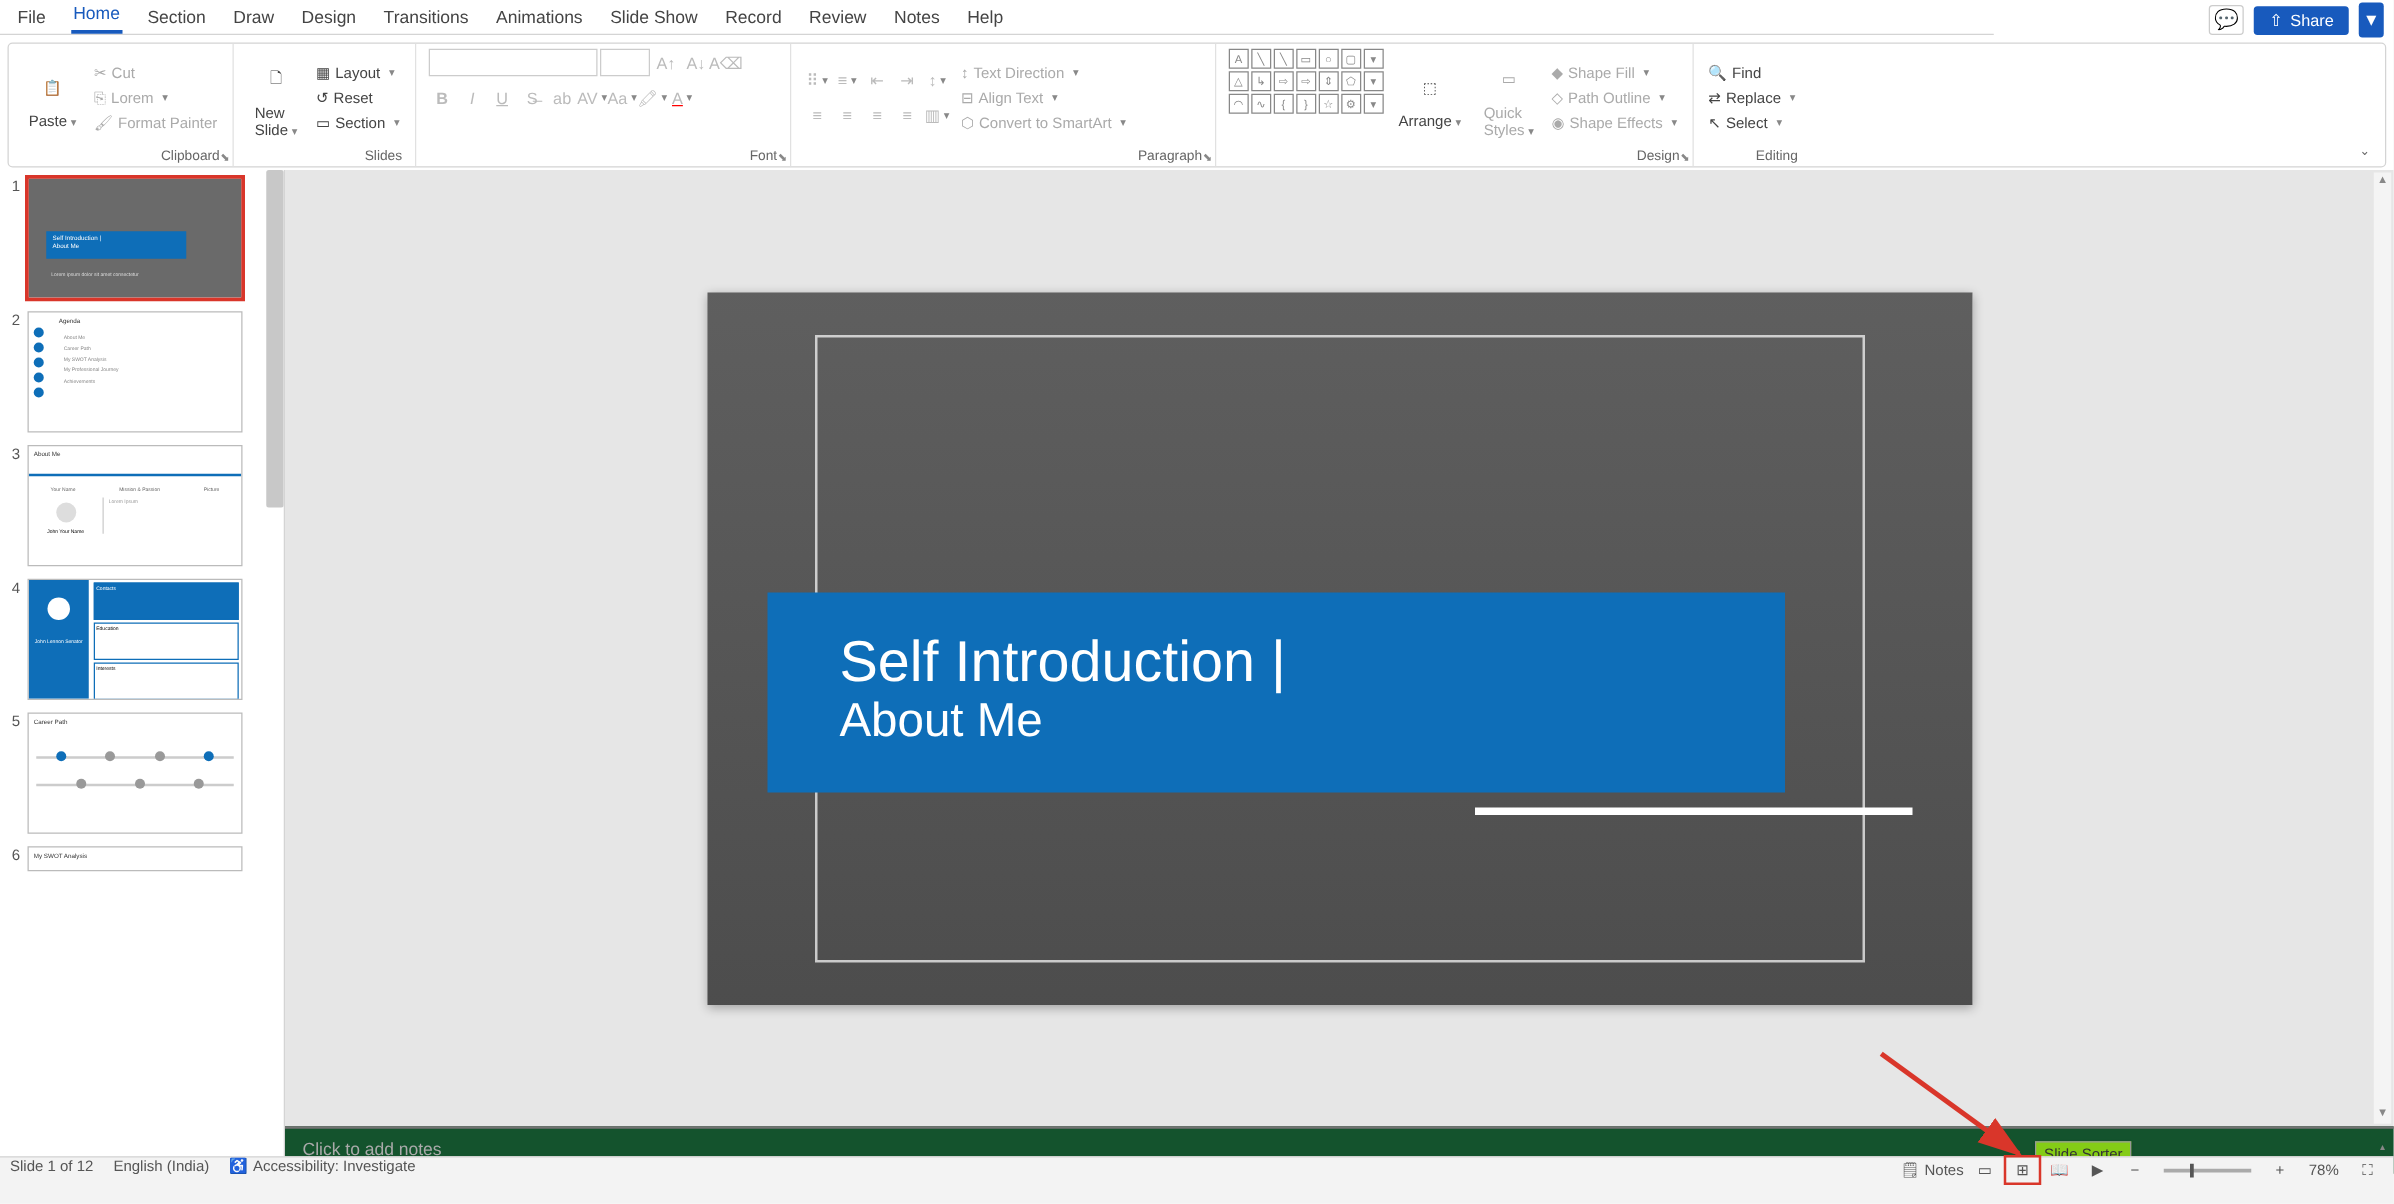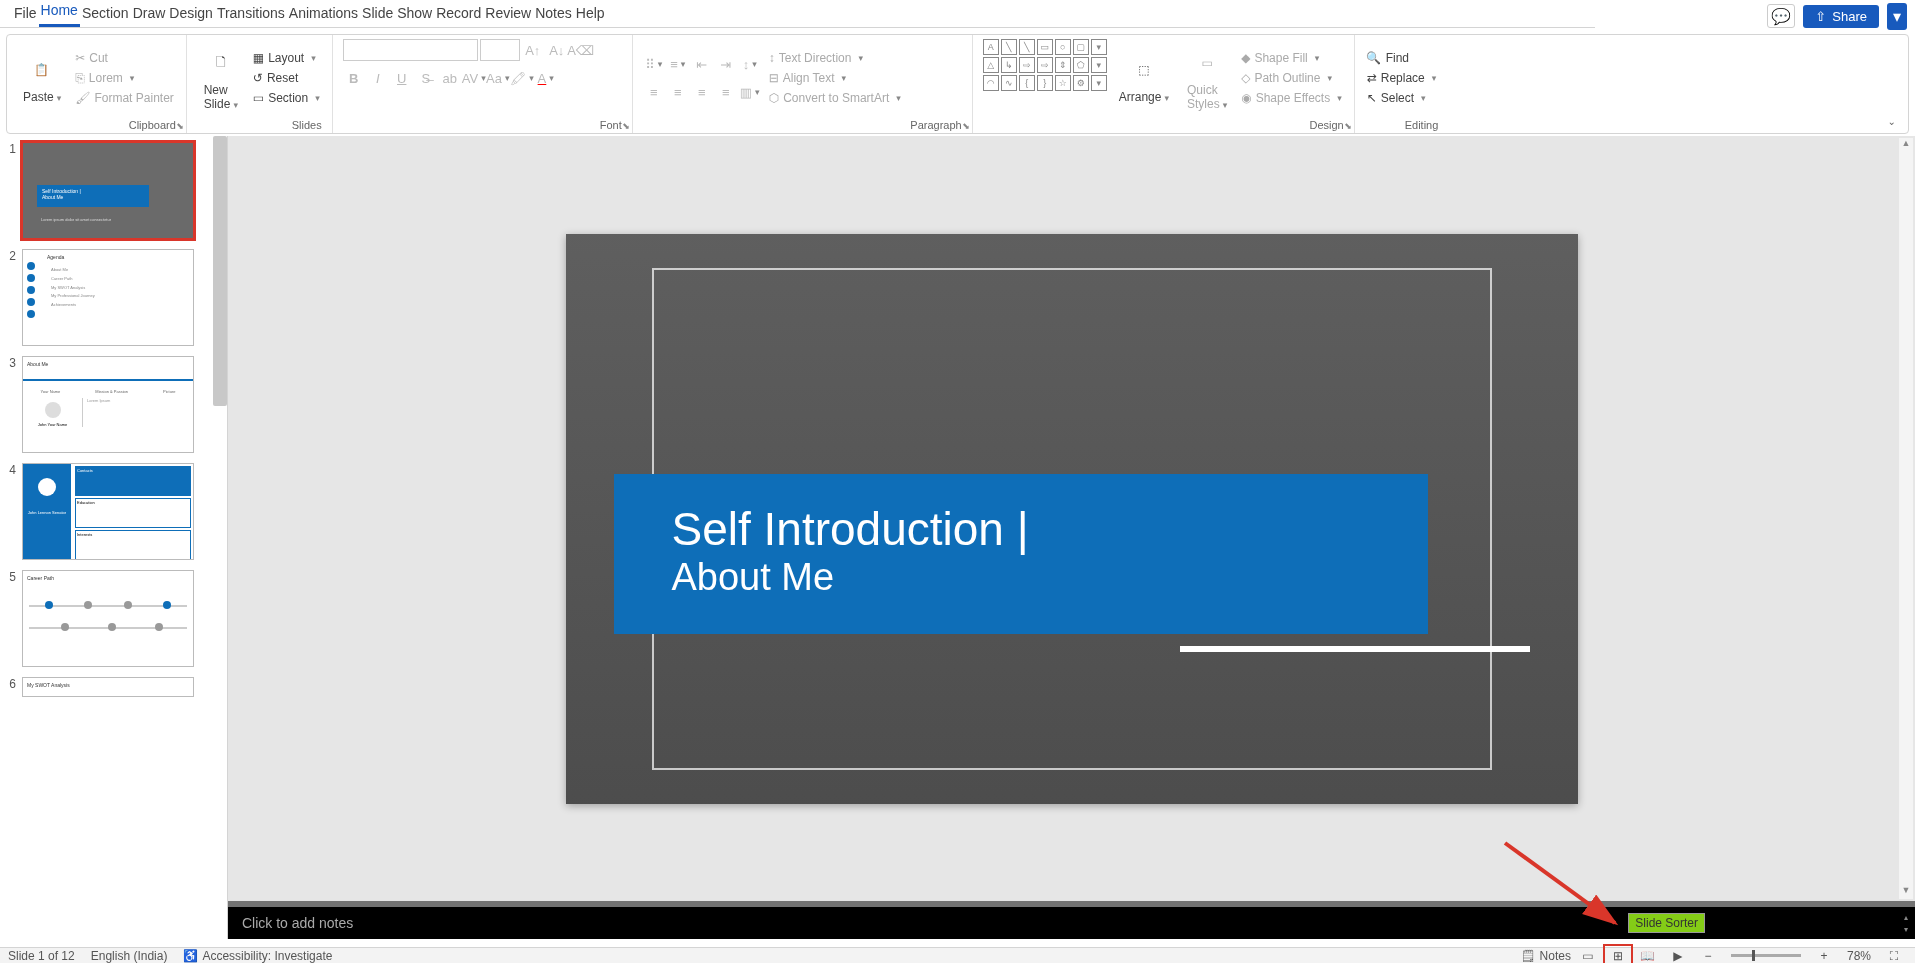--- a/index.html
+++ b/index.html
@@ -5,21 +5,21 @@
 * { margin: 0; padding: 0; box-sizing: border-box; font-family: 'Segoe UI', Arial, sans-serif; }
 body { background: #fff; overflow: hidden; width: 1915px; height: 963px; position: relative; }
 
 
 .titlebar { height: 32px; display: flex; justify-content: flex-end; align-items: center; padding: 0 8px; gap: 8px; }
 .comment-btn { width: 28px; height: 24px; border: 1px solid #ccc; border-radius: 3px; display: flex; align-items: center; justify-content: center; cursor: pointer; }
 .share-btn { background: #185abd; color: #fff; padding: 4px 12px; border-radius: 3px; display: flex; align-items: center; gap: 6px; font-size: 13px; cursor: pointer; }
 .share-dd { background: #185abd; color: #fff; padding: 4px 6px; border-radius: 3px; cursor: pointer; }
 
 
-.tabs { height: 28px; display: flex; align-items: flex-end; padding: 0 12px; border-bottom: 1px solid #d4d4d4; position: absolute; top: 0; left: 0; right: 320px; }
+.tabs { height: 28px; display: flex; align-items: flex-end; padding: 0 12px; gap: 18px; border-bottom: 1px solid #d4d4d4; position: absolute; top: 0; left: 0; right: 320px; }
 .tab { font-size: 14px; color: #444; padding: 6px 2px; cursor: pointer; }
 .tab.active { color: #185abd; border-bottom: 3px solid #185abd; font-weight: 500; }
 
 
 .ribbon { position: absolute; top: 32px; left: 0; right: 0; height: 100px; border: 1px solid #d4d4d4; border-radius: 4px; margin: 2px 6px; display: flex; background: #fff; }
 .rg { border-right: 1px solid #e1e1e1; padding: 4px 10px 2px; display: flex; flex-direction: column; justify-content: space-between; position: relative; }
 .rg-label { font-size: 11px; color: #666; text-align: right; padding-top: 2px; }
 .rg-content { display: flex; gap: 6px; flex:1; }
 .big-btn { display: flex; flex-direction: column; align-items: center; justify-content: center; font-size: 12px; color: #444; gap: 2px; padding: 2px 6px; cursor: pointer; }
 .small-btn { display: flex; align-items: center; gap: 4px; font-size: 12px; color: #444; padding: 2px; cursor: pointer; }
@@ -62,24 +62,24 @@
 
 .slide-area { flex: 1; display: flex; align-items: center; justify-content: center; padding: 10px 0; }
 .slide { width: 1012px; height: 570px; background: linear-gradient(rgba(80,80,80,0.9), rgba(60,60,60,0.9)); position: relative; box-shadow: 0 2px 8px rgba(0,0,0,0.3); }
 .slide-frame { position: absolute; top: 34px; left: 86px; right: 86px; bottom: 34px; border: 2px solid rgba(255,255,255,0.7); }
 .title-block { position: absolute; top: 240px; left: 48px; width: 814px; height: 160px; background: #0e6eb8; padding: 28px 58px; }
 .title1 { color: #fff; font-size: 46px; font-weight: 300; }
 .title2 { color: #fff; font-size: 38px; font-weight: 300; }
 .underline { position: absolute; top: 412px; right: 48px; width: 350px; height: 6px; background: #fff; }
 .body-text { position: absolute; bottom: 62px; left: 110px; right: 180px; color: #e0e0e0; font-size: 16px; line-height: 1.5; }
 
-.notes-area { height: 38px; padding: 8px 14px; background: #000000; border-top: 6px solid #737373; color: #aaa; font-size: 14px; cursor: text; }
-
-
-.statusbar { position: absolute; bottom: 0; left: 0; right: 0; height: 16px; background: #f3f3f3; border-top: 1px solid #d4d4d4; display: flex; align-items: center; padding: 0 8px; font-size: 12px; color: #555; }
+.notes-area { height: 38px; padding: 8px 14px; background: #14532d; border-top: 2px solid #737373; color: #aaa; font-size: 14px; cursor: text; }
+
+
+.statusbar { position: absolute; bottom: 0; left: 0; right: 0; height: 38px; background: #f3f3f3; border-top: 1px solid #d4d4d4; display: flex; align-items: flex-start; padding: 0 8px; font-size: 12px; color: #555; }
 .status-left { display: flex; gap: 16px; }
 .status-item { display: flex; align-items: center; gap: 4px; cursor: pointer; }
 .status-right { margin-left: auto; display: flex; align-items: center; gap: 4px; }
 .view-btn { width: 26px; height: 20px; display: flex; align-items: center; justify-content: center; cursor: pointer; color: #555; }
 .view-btn.highlighted { outline: 2px solid #d9362a; }
 .zoom-slider { width: 70px; height: 3px; background: #aaa; position: relative; margin: 0 6px; }
 .zoom-slider::after { content: ''; position: absolute; left: 30%; top: -4px; width: 3px; height: 11px; background: #555; }
 
 
 .arrow { position: absolute; bottom: 30px; right: 280px; pointer-events: none; }

